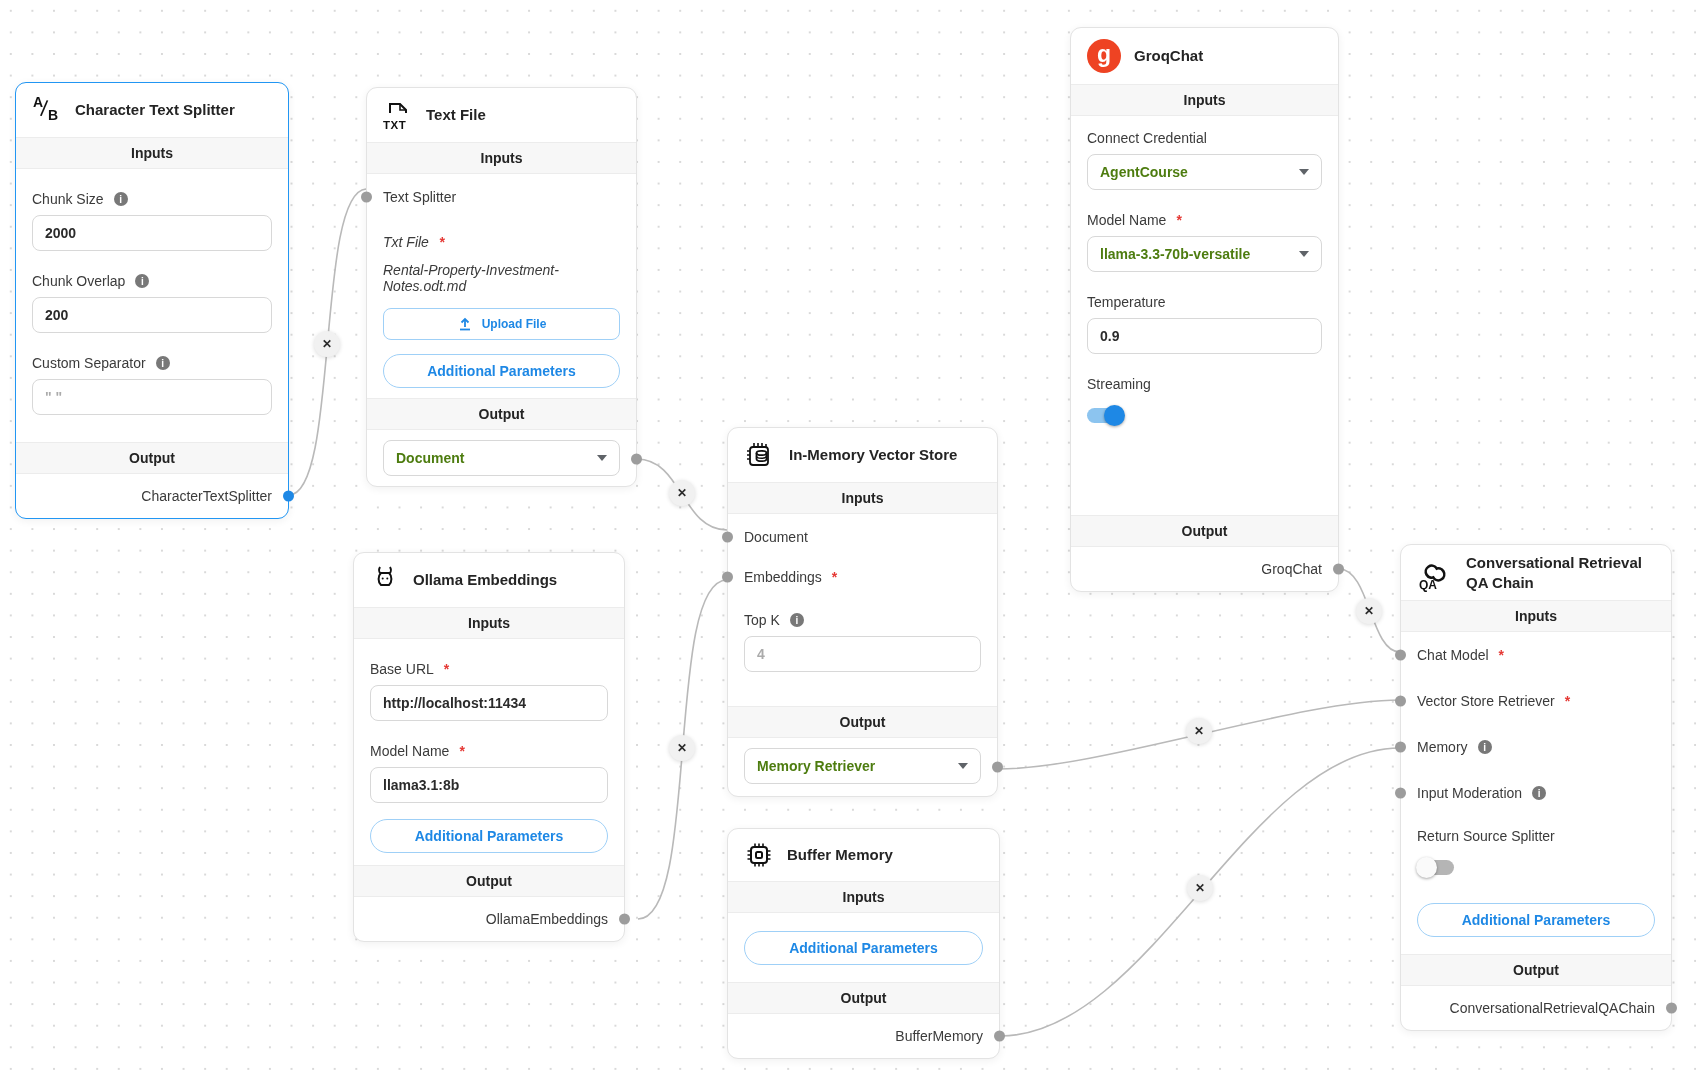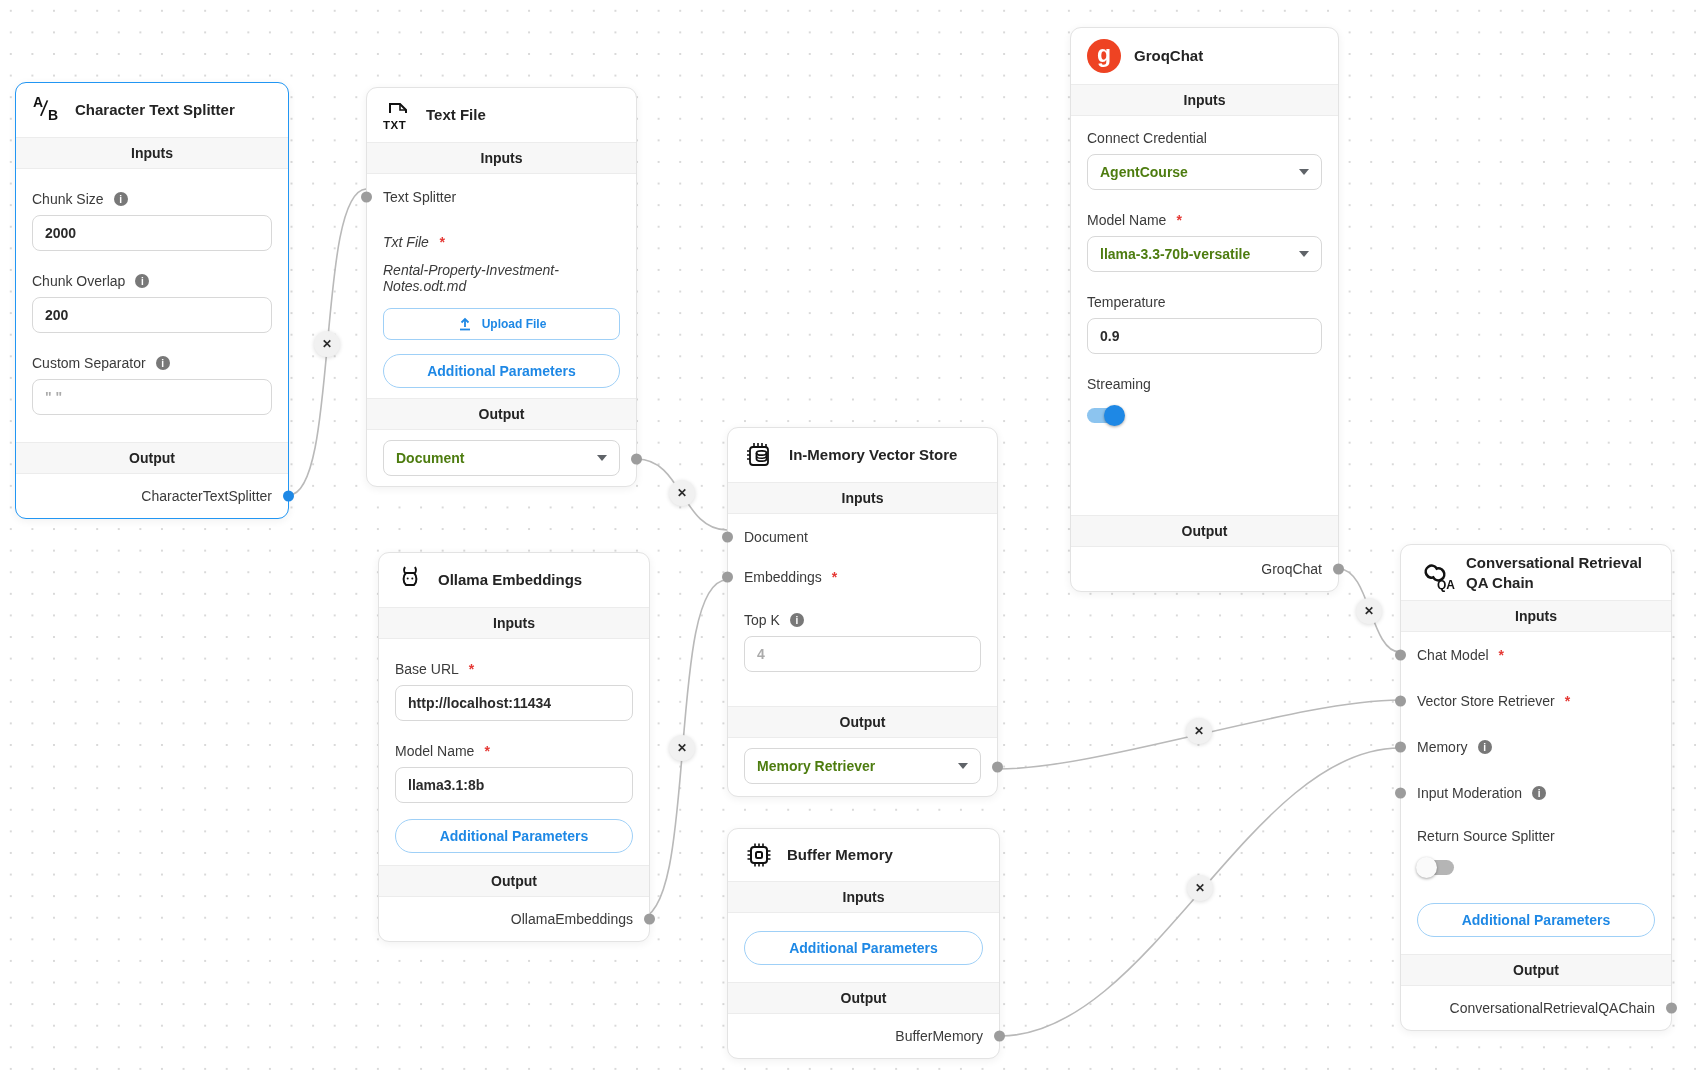--- a/index.html
+++ b/index.html
@@ -72,21 +72,21 @@
   }
   .groq-circle { width:34px; height:34px; border-radius:50%; background:#ee4323; color:#fff; display:flex; align-items:center; justify-content:center; }
   .groq-circle span { font-size:23px; font-weight:700; line-height:1; transform:translateY(-2px); }
   .ab-icon { width:30px; height:32px; position:relative; font-weight:700; color:#111; }
   .ab-icon .a { position:absolute; left:1px; top:0; font-size:14px; }
   .ab-icon .s { position:absolute; left:9px; top:2px; font-size:22px; font-weight:400; transform:rotate(8deg); }
   .ab-icon .b { position:absolute; left:16px; top:13px; font-size:14px; }
   .txt-icon { width:30px; height:32px; position:relative; color:#111; }
   .txt-icon .t { position:absolute; left:0; bottom:0; font-size:11.5px; font-weight:800; letter-spacing:.5px; }
   .qa-icon { width:36px; height:38px; position:relative; color:#111; }
-  .qa-icon .t { position:absolute; left:2px; bottom:0; font-size:12px; font-weight:800;margin-left:18px; }
+  .qa-icon .t { position:absolute; left:2px; bottom:0; font-size:12px; font-weight:800; }
 </style>
 </head>
 <body>
 
 <div class="canvas">
 
   <svg class="edges">
     <path d="M289,495 C339,495 316,192 366,189"></path>
     <path d="M637,459 C682,459 682,530 727,530"></path>
     <path d="M638,919 C700,919 665,580 727,580"></path>
@@ -255,21 +255,21 @@
       <div class="output-row with-select">
         <div class="dropdown">
           <span>Memory Retriever</span>
           <span class="chev"></span>
         </div>
         <span class="handle out"></span>
       </div>
     </div>
   </div>
 
-  <div class="node" style="left:378px; top:552px; width:272px; height:390px;">
+  <div class="node" style="left:353px; top:552px; width:272px; height:390px;">
     <div class="node-header">
       <span class="hicon">
         <svg width="30" height="32" viewBox="0 0 30 32" fill="none" stroke="#111" stroke-width="2">
           <path d="M10 3 c-1.5 2.5 -1 5.5 1 7 M20 3 c1.5 2.5 1 5.5 -1 7"></path>
           <path d="M11 9 h8 c3.2 2.8 3.2 9.2 0 12 h-8 c-3.2 -2.8 -3.2 -9.2 0 -12 z"></path>
           <circle cx="12.7" cy="14.5" r="1" fill="#111" stroke="none"></circle>
           <circle cx="17.3" cy="14.5" r="1" fill="#111" stroke="none"></circle>
         </svg>
       </span>
       <span class="node-title">Ollama Embeddings</span>

